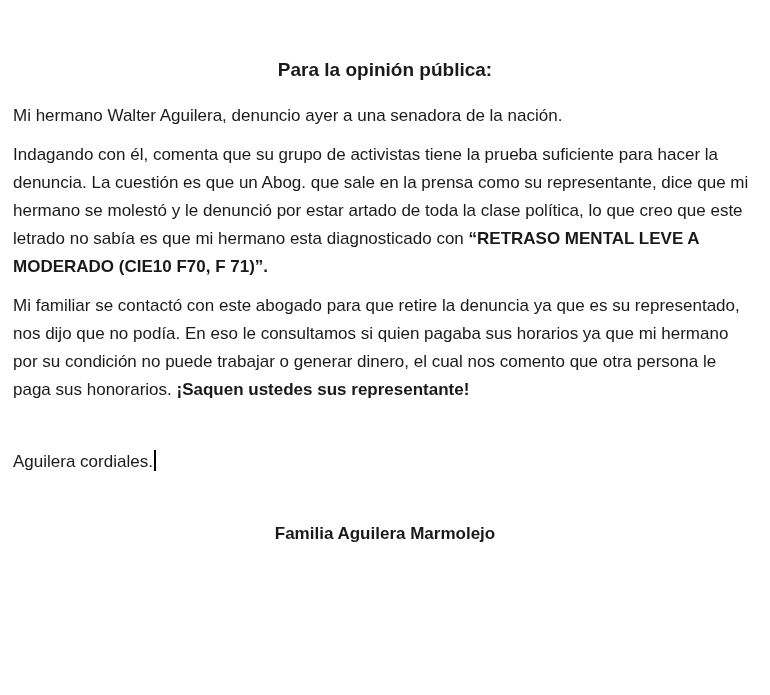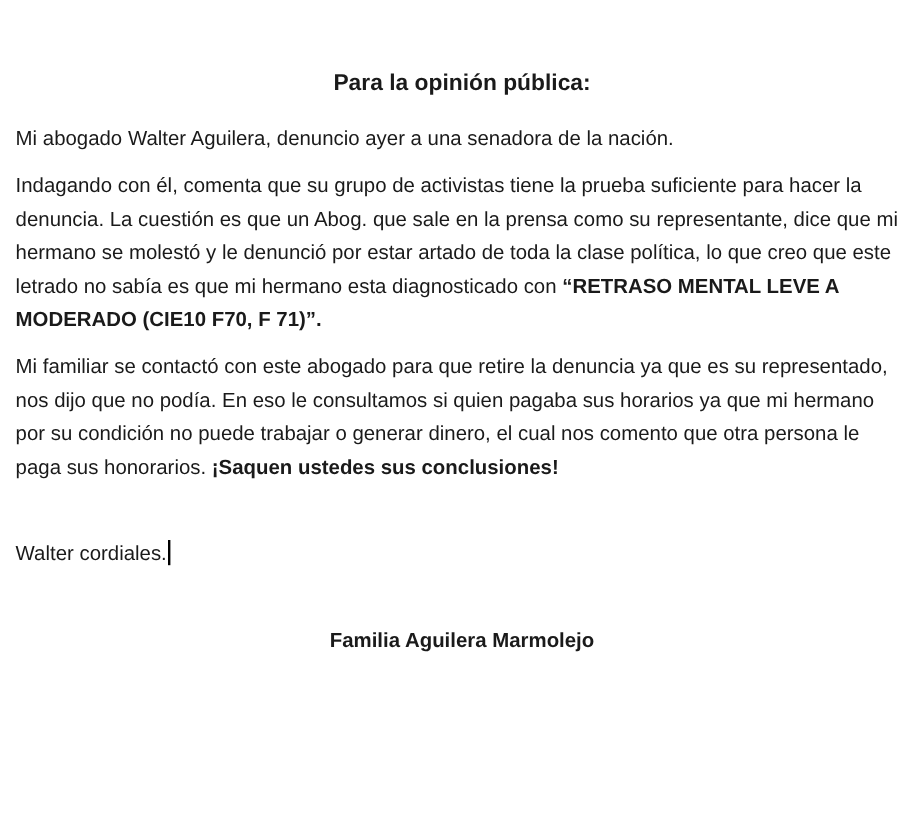--- a/index.html
+++ b/index.html
@@ -57,25 +57,25 @@
     margin: 46px 0 0 0;
   }
 </style>
 </head>
 <body>
 
 <div class="page">
 
   <h1 class="doc-title">Para la opinión pública:</h1>
 
-  <p class="para"><span>Mi abogado Walter Aguilera, denuncio ayer a una senadora de la nación.</span></p>
+  <p class="para"><span>Mi hermano Walter Aguilera, denuncio ayer a una senadora de la nación.</span></p>
 
   <p class="para"><span>Indagando con él, comenta que su grupo de activistas tiene la prueba suficiente para hacer la denuncia. La cuestión es que un Abog. que sale en la prensa como su representante, dice que mi hermano se molestó y le denunció por estar artado de toda la clase política, lo que creo que este letrado no sabía es que mi hermano esta diagnosticado con </span><span class="bold">“RETRASO MENTAL LEVE A MODERADO (CIE10 F70, F 71)”.</span></p>
 
-  <p class="para"><span>Mi familiar se contactó con este abogado para que retire la denuncia ya que es su representado, nos dijo que no podía. En eso le consultamos si quien pagaba sus horarios ya que mi hermano por su condición no puede trabajar o generar dinero, el cual nos comento que otra persona le paga sus honorarios. </span><span class="bold">¡Saquen ustedes sus conclusiones!</span></p>
+  <p class="para"><span>Mi familiar se contactó con este abogado para que retire la denuncia ya que es su representado, nos dijo que no podía. En eso le consultamos si quien pagaba sus horarios ya que mi hermano por su condición no puede trabajar o generar dinero, el cual nos comento que otra persona le paga sus honorarios. </span><span class="bold">¡Saquen ustedes sus representante!</span></p>
 
 
 
-  <p class="closing"><span>Walter cordiales.</span><span class="cursor"></span></p>
+  <p class="closing"><span>Aguilera cordiales.</span><span class="cursor"></span></p>
 
   <p class="signature">Familia Aguilera Marmolejo</p>
 
 </div>
 
 </body></html>

